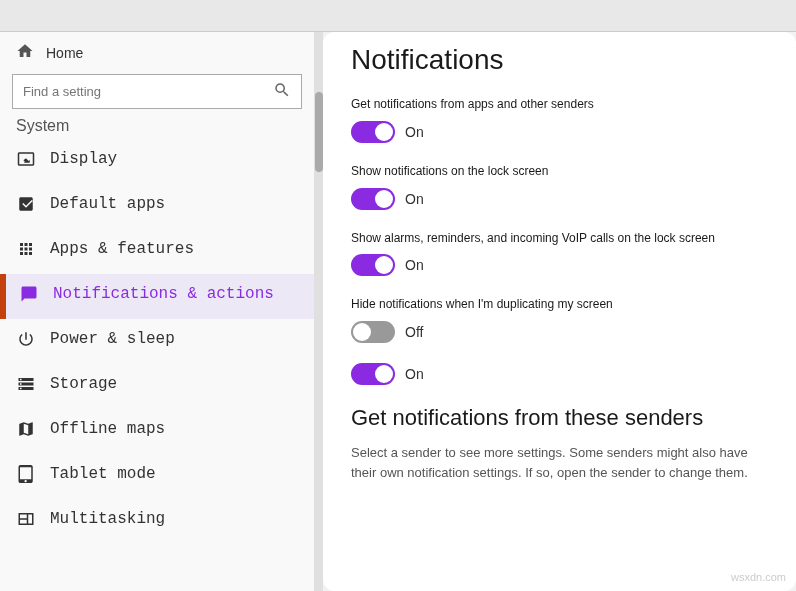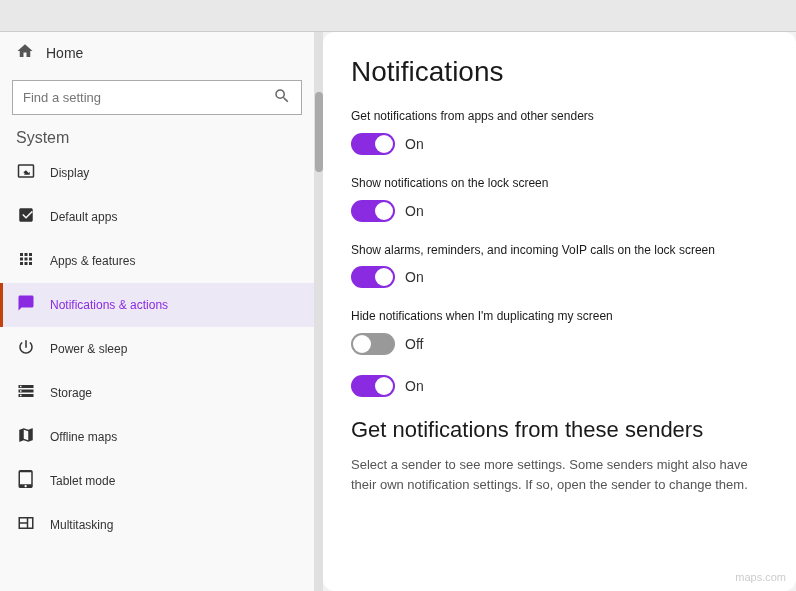--- a/index.html
+++ b/index.html
@@ -47,21 +47,21 @@
       font-size: 14px;
       color: #333;
     }
 
     .home-icon {
       font-size: 16px;
       color: #555;
     }
 
     .search-box {
-      margin: 6px 12px;
+      margin: 0 12px;
       display: flex;
       align-items: center;
       border: 1px solid #aaa;
       background: white;
       padding: 6px 10px;
       gap: 8px;
     }
 
     .search-box input {
       border: none;
@@ -84,33 +84,34 @@
       font-weight: 400;
     }
 
     .nav-items {
       flex: 1;
       overflow-y: auto;
     }
 
     .nav-item {
       display: flex;
-      align-items: center;
+      align-items: flex-start;
       padding: 11px 16px;
       gap: 14px;
       cursor: pointer;
-      font-size: 12px;
+      font-size: 16px;
       color: #333;
       position: relative;
+      font-family: Liberation Mono, monospace;
     }
 
     .nav-item.active {
       background: #ede8f5;
       color: #8a2be2;
-      border-left: 3px solid #c2410c;
+      border-left: 6px solid #c2410c;
       padding-left: 13px;
     }
 
     .nav-item .nav-icon {
       font-size: 16px;
       width: 20px;
       text-align: center;
       color: inherit;
     }
 
@@ -129,21 +130,21 @@
       height: 80px;
       background: #aaa;
       border-radius: 4px;
     }
 
     
     .content {
       flex: 1;
       background: white;
       overflow-y: auto;
-      padding: 24px 32px 24px 28px;
+      padding: 12px 32px 24px 28px;
       position: relative;
       border-radius: 12px;
     }
 
     .content-title {
       font-size: 28px;
       font-weight: 300;
       color: #1a1a1a;
       margin-bottom: 20px;
     }
@@ -406,16 +407,16 @@
         <div class="toggle on">
           <div class="toggle-knob"></div>
         </div>
         <span class="toggle-state-label">On</span>
       </div>
     </div>
 
     <h2 class="section-title">Get notifications from these senders</h2>
     <p class="section-desc">Select a sender to see more settings. Some senders might also have their own notification settings. If so, open the sender to change them.</p>
 
-    <div class="watermark">maps.com</div>
+    <div class="watermark">wsxdn.com</div>
   </div>
 
 </div>
 
 </body></html>

